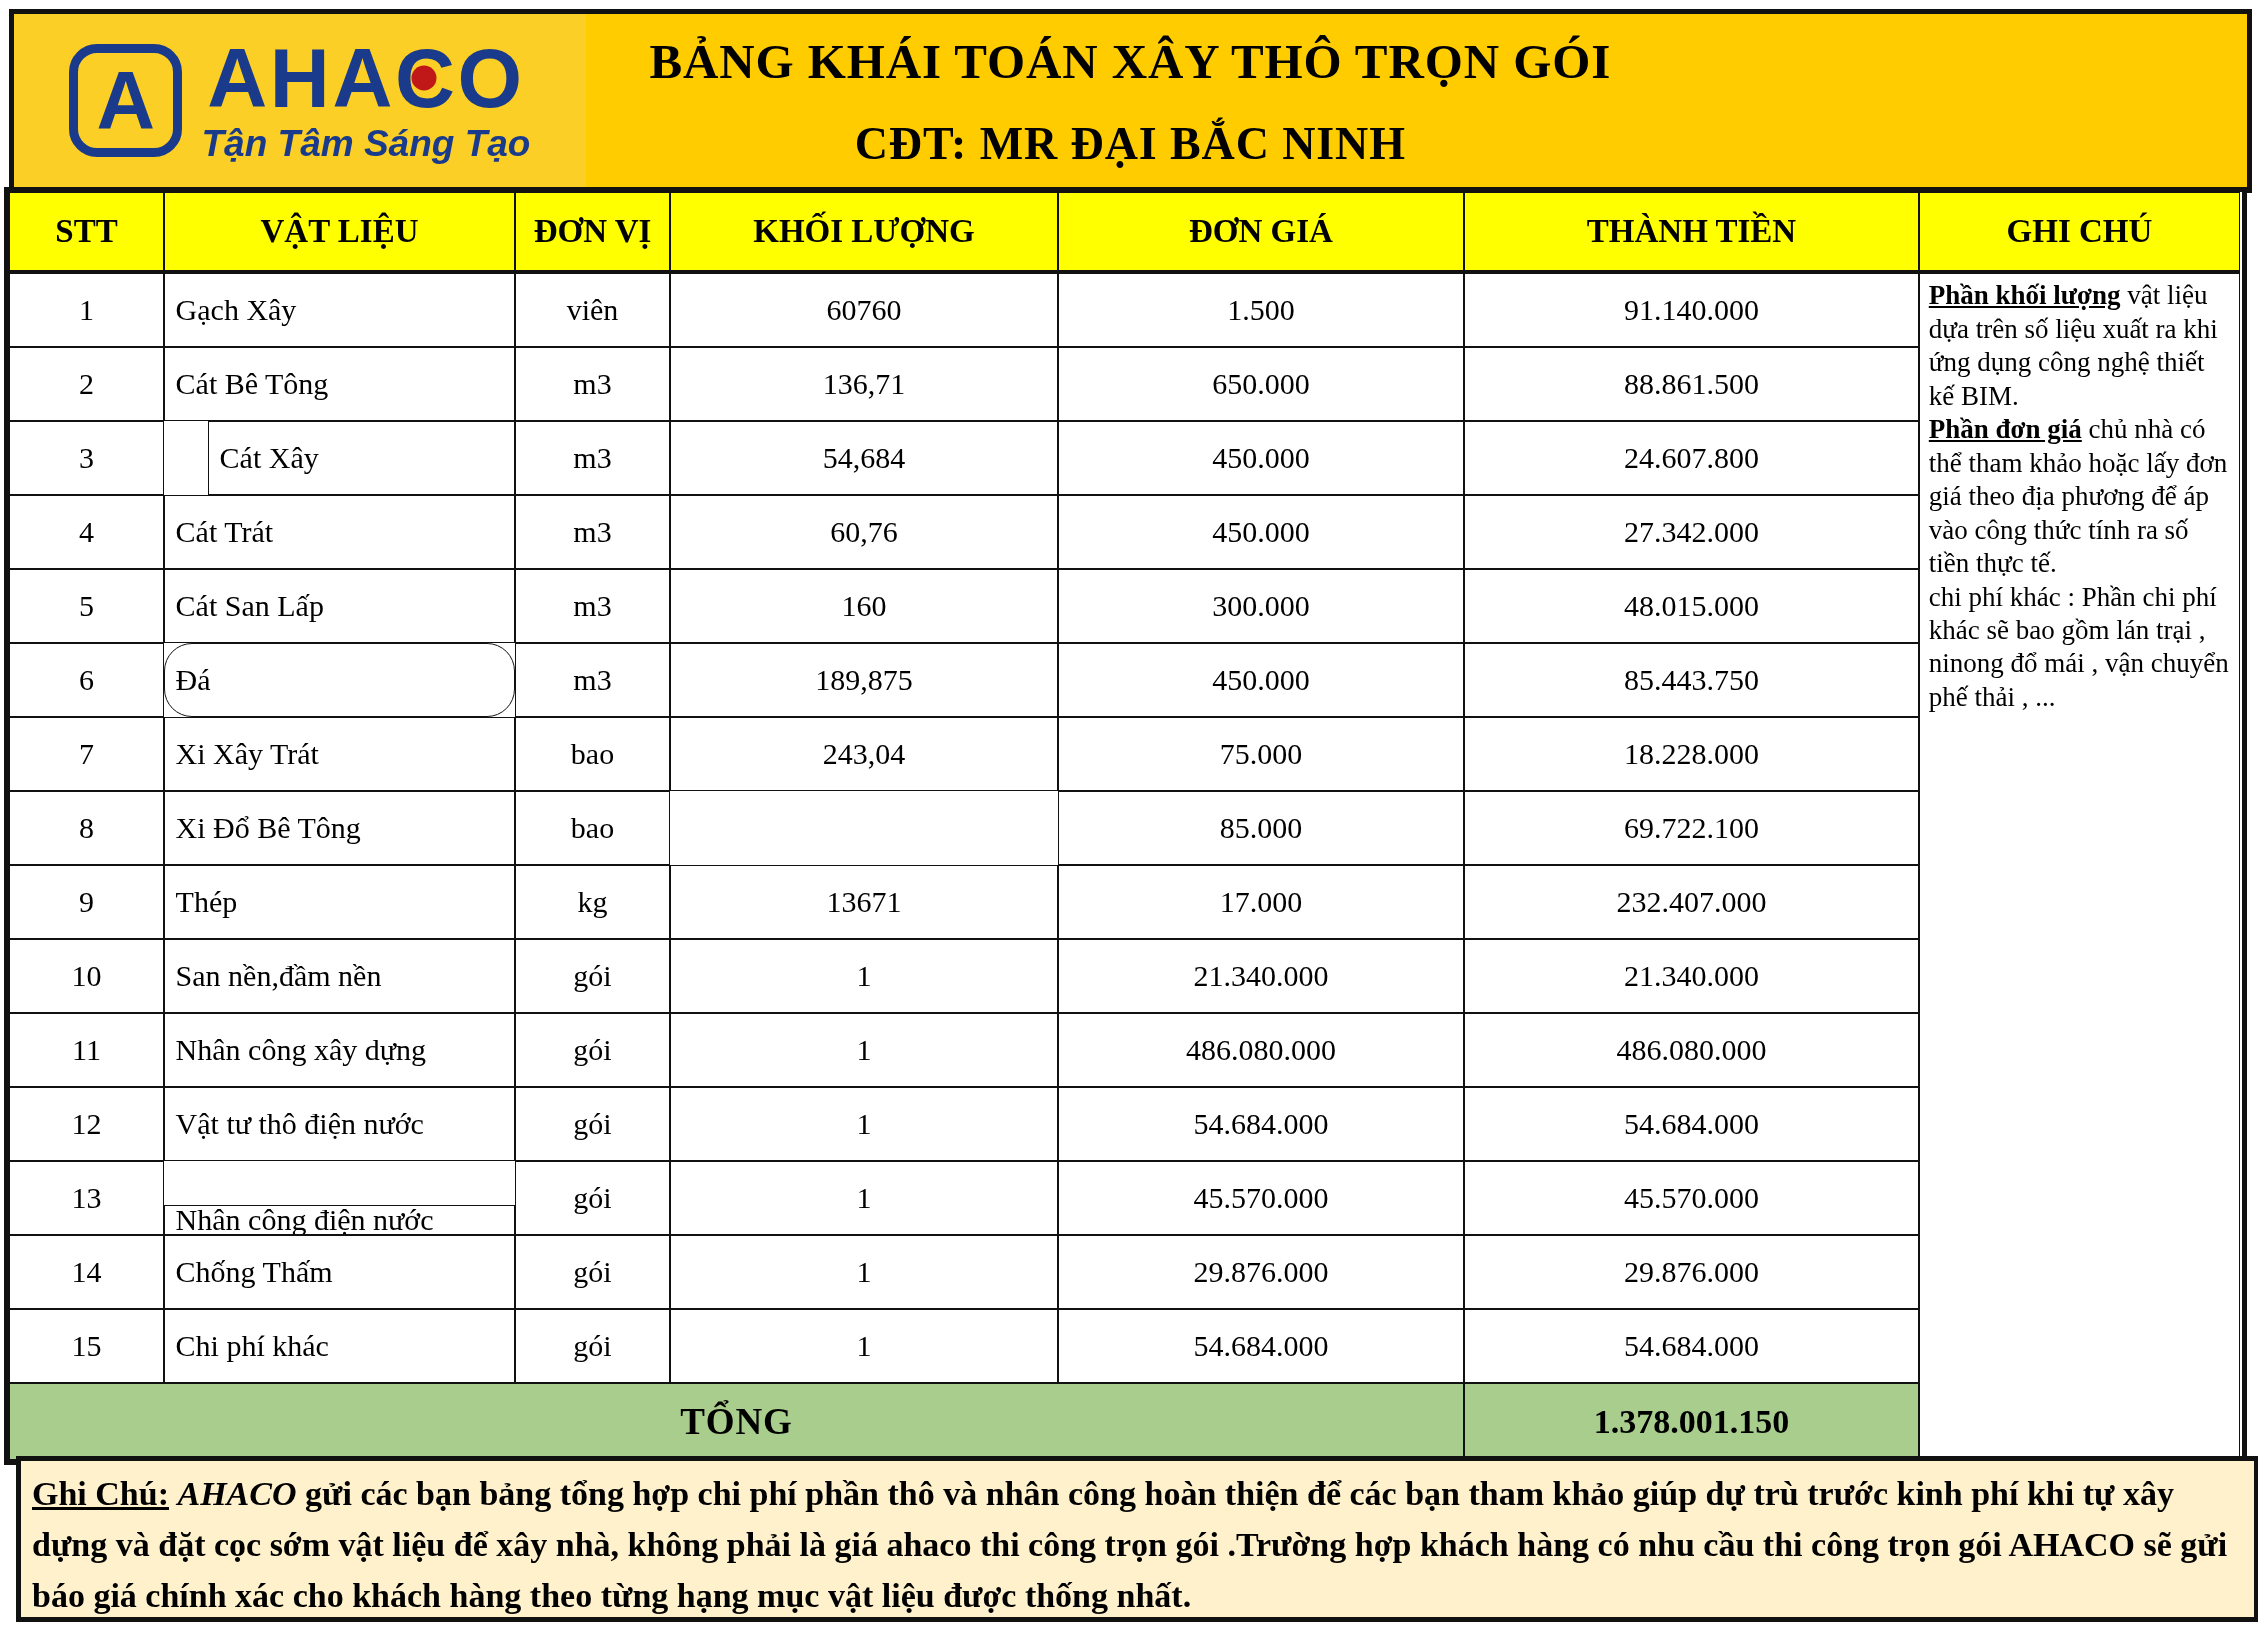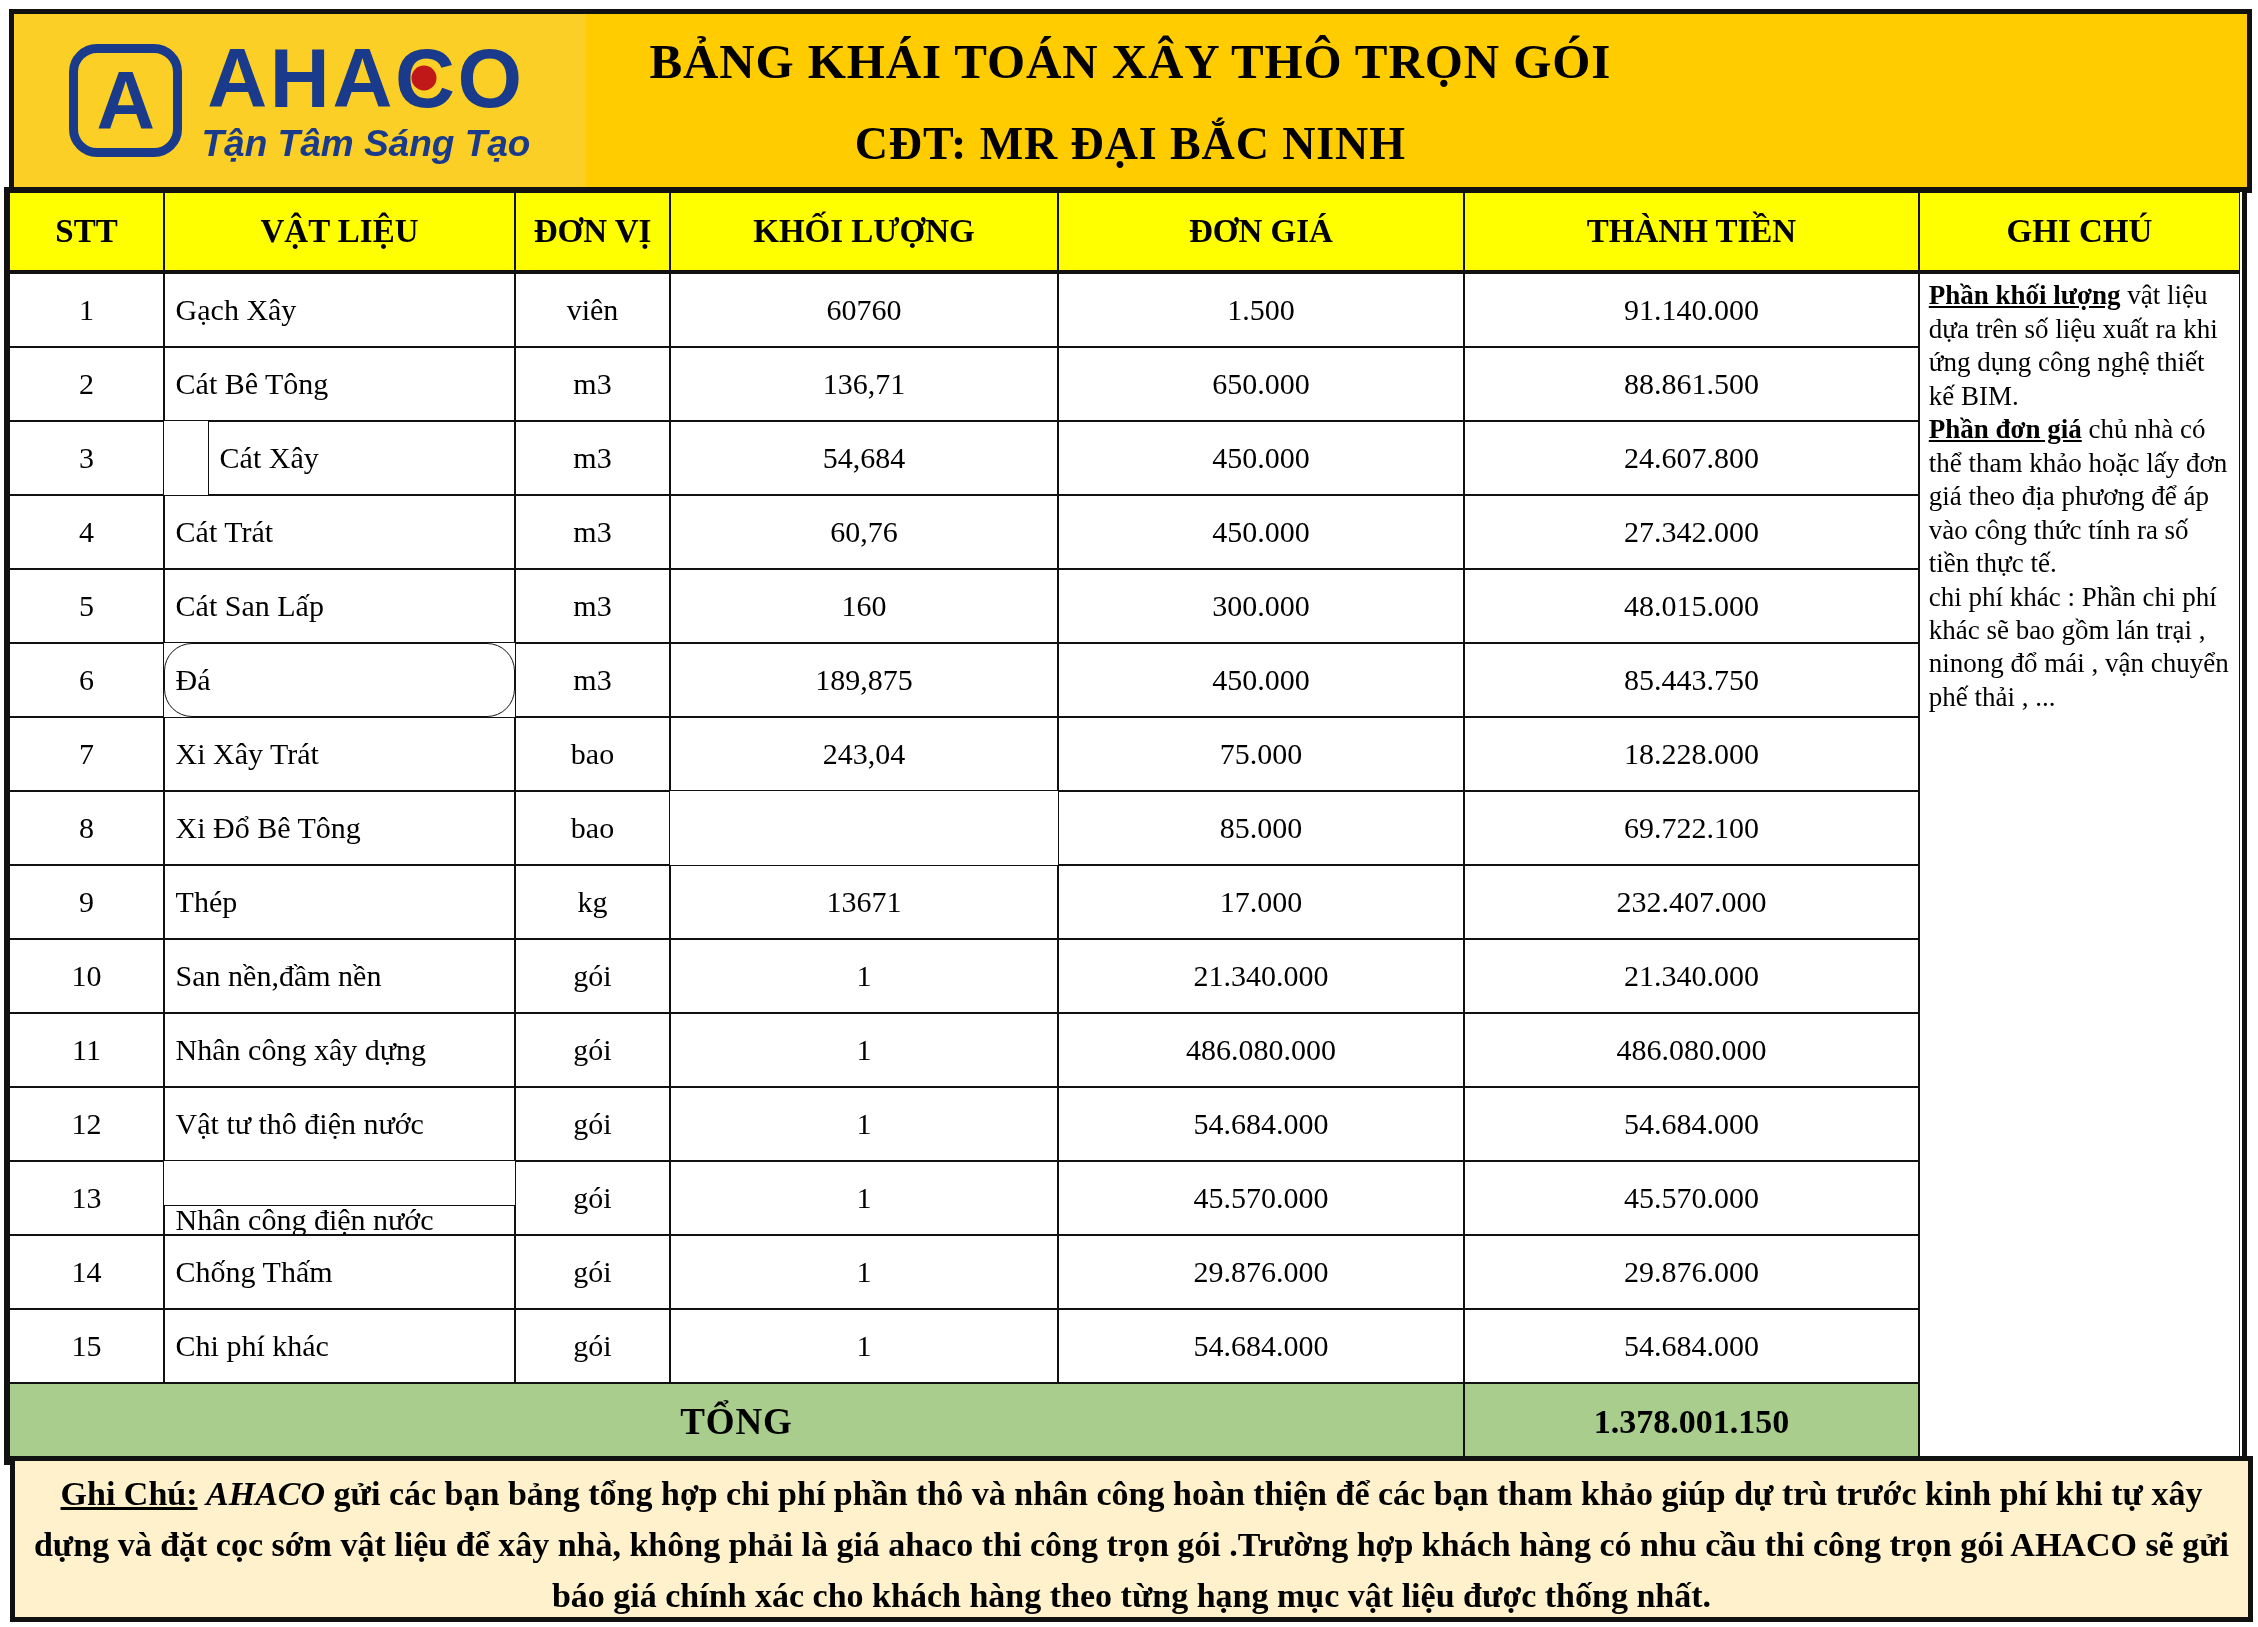--- a/index.html
+++ b/index.html
@@ -81,23 +81,23 @@
     grid-row:17;grid-column:1 / 6;background:var(--total-green);
     font-weight:bold;font-size:37px;letter-spacing:0.9px;
   }
   .total-value-cell{
     grid-row:17;grid-column:6;background:var(--total-green);
     font-weight:bold;font-size:34px;
   }
 
   
   .footer{
-    position:absolute;left:10px;top:1456px;width:2243px;height:166px;
+    position:absolute;left:16px;top:1456px;width:2243px;height:166px;
     background:var(--footer-cream);border:5.3px solid var(--line-black);box-sizing:border-box;
-    padding:7px 17px;font-size:34px;font-weight:bold;line-height:1.5;text-align:center;
+    padding:7px 11px;font-size:34px;font-weight:bold;line-height:1.5;
   }
   .seg-u{text-decoration:underline;}
   .seg-i{font-style:italic;}
 </style>
 </head>
 <body>
 
 <div class="page">
 
   <div class="banner">

